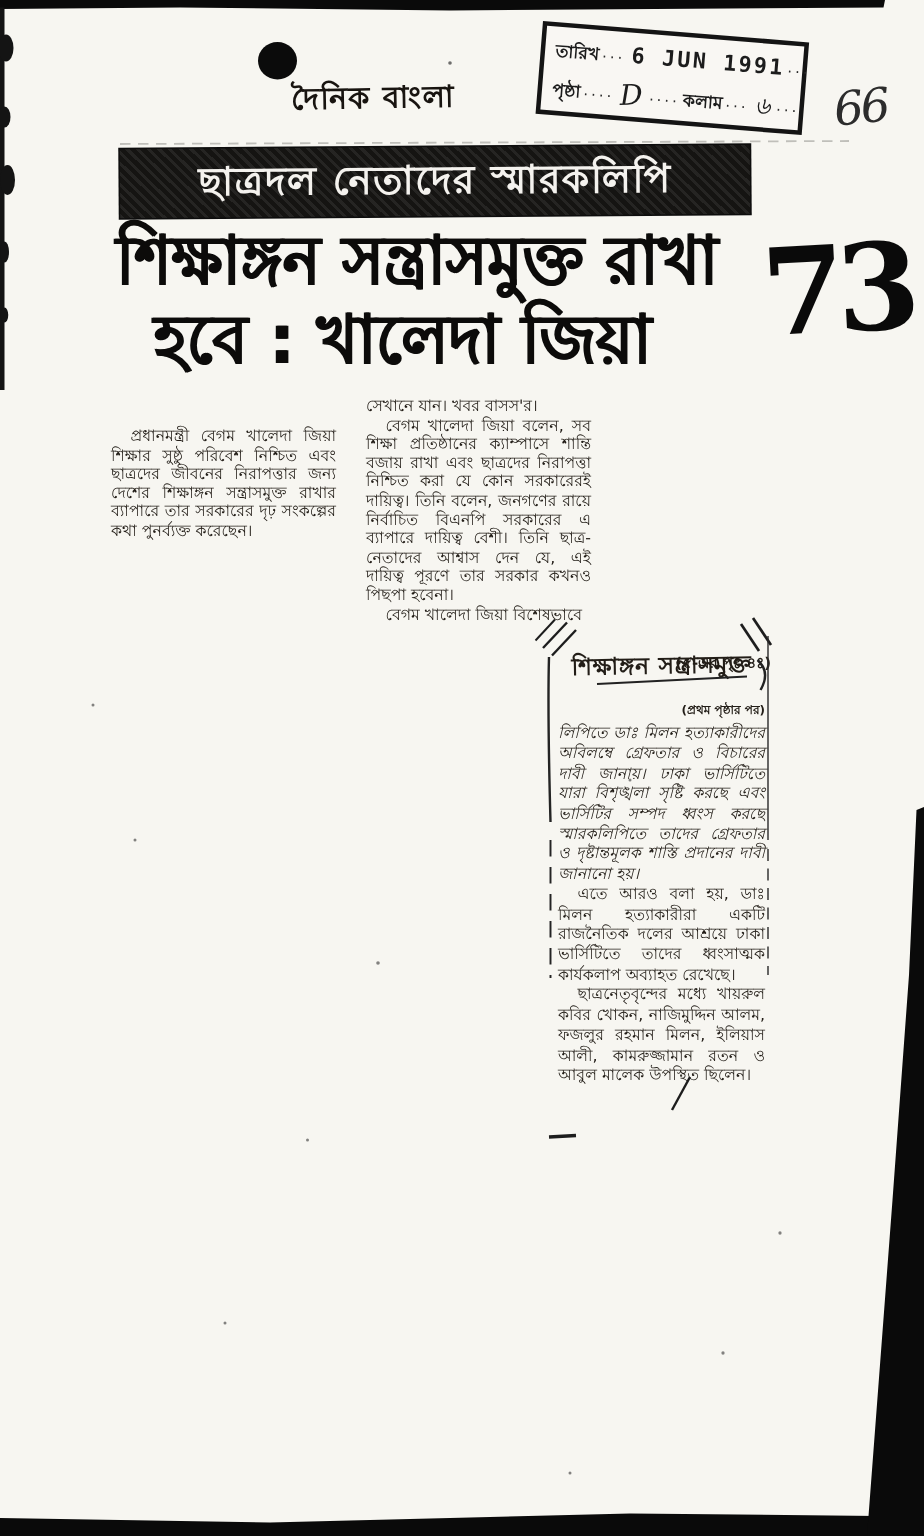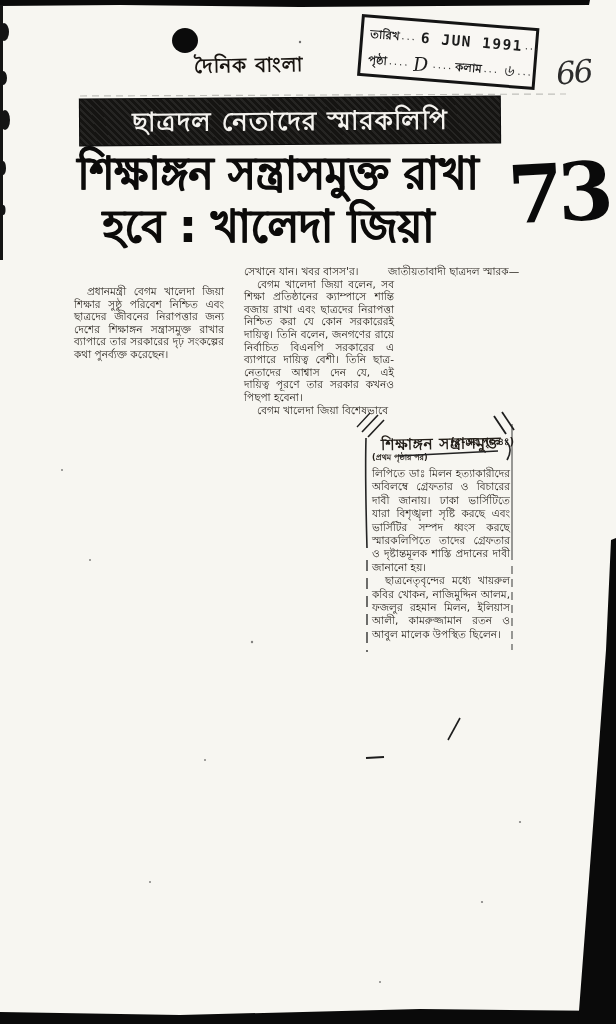--- a/index.html
+++ b/index.html
@@ -50,25 +50,25 @@
   .col-1 p:first-child{text-indent:13px;}
   .col-2{left:244px;width:150px;}
   .col-2 p:nth-child(2){text-indent:13px;}
   .col-3{left:388px;width:133px;}
   .jump-note{position:absolute;left:396px;top:434px;width:118px;text-align:right;
     font-size:10px;font-weight:bold;color:#221d17;}
   
   .cont{position:absolute;left:372px;top:436px;width:138px;color:#221d17;}
   .cont-title{font-size:15.5px;font-weight:bold;text-align:center;line-height:17px;
     letter-spacing:.5px;transform:rotate(-1deg);}
-  .cont-sub{font-size:8px;text-align:left;font-weight:bold;margin-top:0px;line-height:10px;}
+  .cont-sub{font-size:8px;text-align:right;font-weight:bold;margin-top:16px;line-height:10px;}
   .cont-body{margin-top:4px;font-size:10.5px;line-height:13.4px;text-align:justify;}
   .cont-body p{margin:0;}
   .cont-body p + p{text-indent:13px;}
-  .cont-body p:first-child{text-indent:0;}
+  .cont-body p:first-child{text-indent:0;font-style:italic;}
 </style>
 </head>
 <body>
 
 <div id="page">
 
   <div class="punch-dot"></div>
 
   <div class="masthead">দৈনিক বাংলা</div>
 
@@ -102,29 +102,29 @@
 
   <div class="col col-1">
     <p>প্রধানমন্ত্রী বেগম খালেদা জিয়া শিক্ষার সুষ্ঠু পরিবেশ নিশ্চিত এবং ছাত্রদের জীবনের নিরাপত্তার জন্য দেশের শিক্ষাঙ্গন সন্ত্রাসমুক্ত রাখার ব্যাপারে তার সরকারের দৃঢ় সংকল্পের কথা পুনর্ব্যক্ত করেছেন।</p>
   </div>
   <div class="col col-2">
     <p>সেখানে যান। খবর বাসস'র।</p>
     <p>বেগম খালেদা জিয়া বলেন, সব শিক্ষা প্রতিষ্ঠানের ক্যাম্পাসে শান্তি বজায় রাখা এবং ছাত্রদের নিরাপত্তা নিশ্চিত করা যে কোন সরকারেরই দায়িত্ব। তিনি বলেন, জনগণের রায়ে নির্বাচিত বিএনপি সরকারের এ ব্যাপারে দায়িত্ব বেশী। তিনি ছাত্র-নেতাদের আশ্বাস দেন যে, এই দায়িত্ব পূরণে তার সরকার কখনও পিছপা হবেনা।</p>
     <p>বেগম খালেদা জিয়া বিশেষভাবে</p>
   </div>
   <div class="col col-3">
-    <p>জাতীয়তাবাদী ছাত্রদল স্মারক—</p>
   </div>
   <div class="jump-note">(৫-এর পৃঃ ৪ঃ)</div>
 
   <div class="cont">
     <div class="cont-title">শিক্ষাঙ্গন সন্ত্রাসমুক্ত</div>
     <div class="cont-sub">(প্রথম পৃষ্ঠার পর)</div>
     <div class="cont-body">
       <p>লিপিতে ডাঃ মিলন হত্যাকারীদের অবিলম্বে গ্রেফতার ও বিচারের দাবী জানায়। ঢাকা ভার্সিটিতে যারা বিশৃঙ্খলা সৃষ্টি করছে এবং ভার্সিটির সম্পদ ধ্বংস করছে স্মারকলিপিতে তাদের গ্রেফতার ও দৃষ্টান্তমূলক শাস্তি প্রদানের দাবী জানানো হয়।</p>
+      <p>এতে আরও বলা হয়, ডাঃ মিলন হত্যাকারীরা একটি রাজনৈতিক দলের আশ্রয়ে ঢাকা ভার্সিটিতে তাদের ধ্বংসাত্মক কার্যকলাপ অব্যাহত রেখেছে।</p>
       <p>ছাত্রনেতৃবৃন্দের মধ্যে খায়রুল কবির খোকন, নাজিমুদ্দিন আলম, ফজলুর রহমান মিলন, ইলিয়াস আলী, কামরুজ্জামান রতন ও আবুল মালেক উপস্থিত ছিলেন।</p>
     </div>
   </div>
 
   <svg id="artifacts" viewBox="0 0 616 1024" xmlns="http://www.w3.org/2000/svg">
 
     <polygon points="0,0 590,0 589,5 300,7 120,5 0,6" fill="#0a0a0a"></polygon>
 
     <rect x="0" y="5" width="3" height="255" fill="#141414"></rect>
     <ellipse cx="4" cy="32" rx="5" ry="9" fill="#141414"></ellipse>

